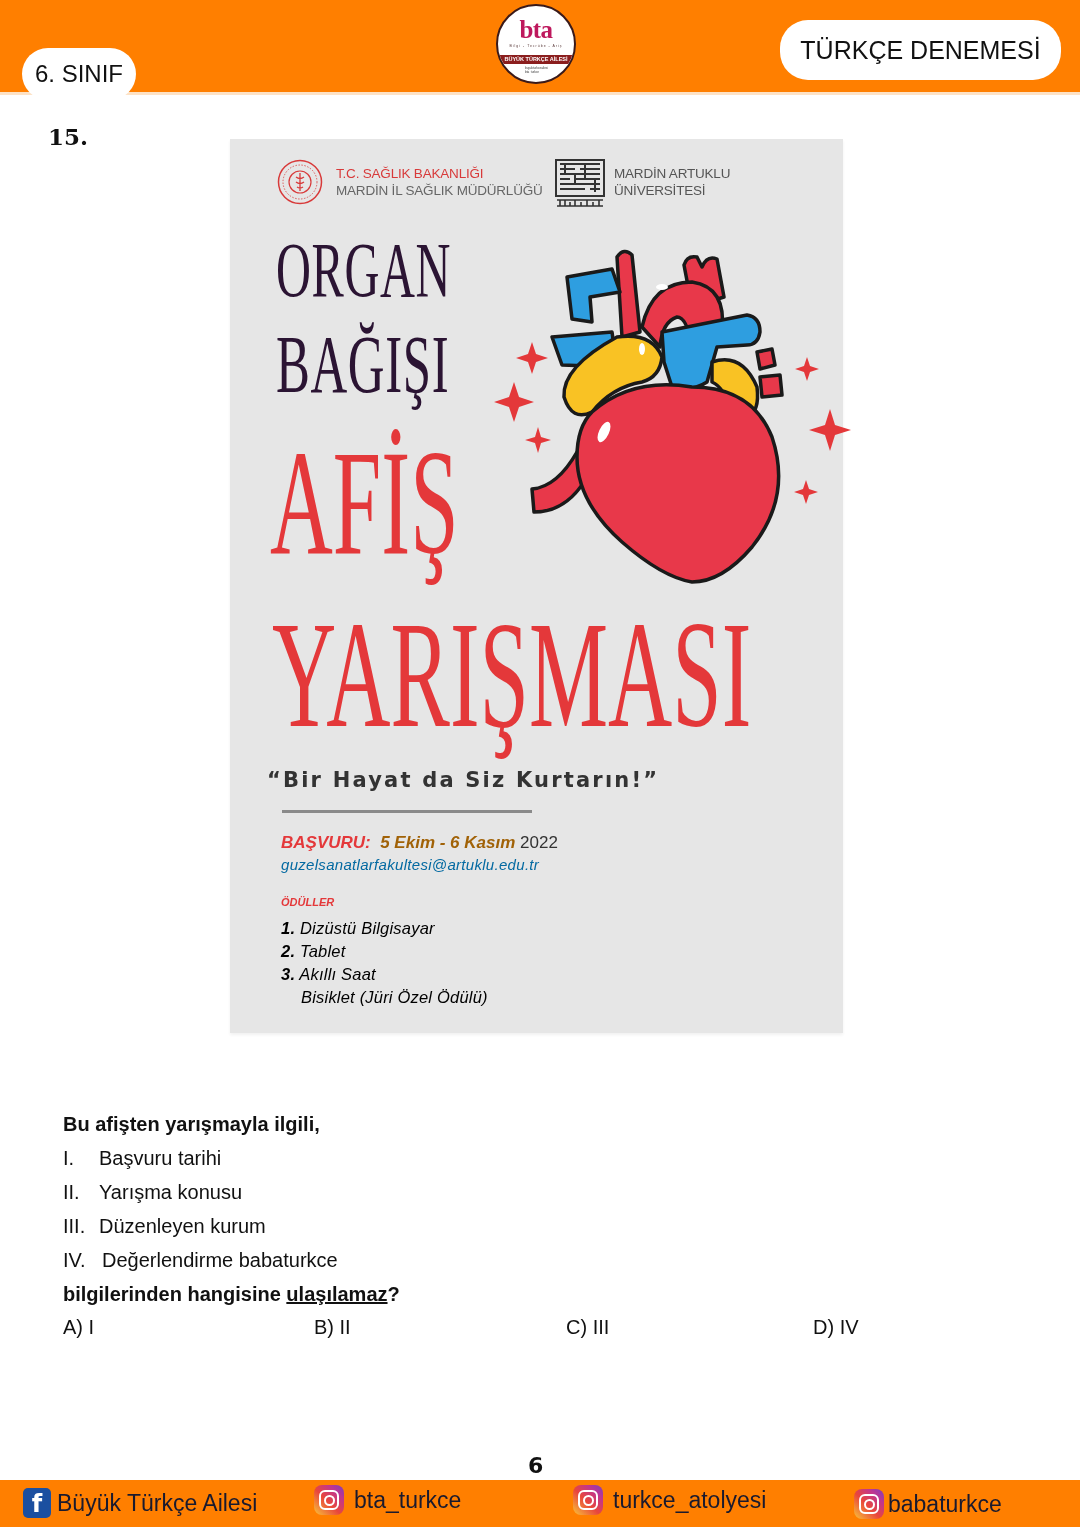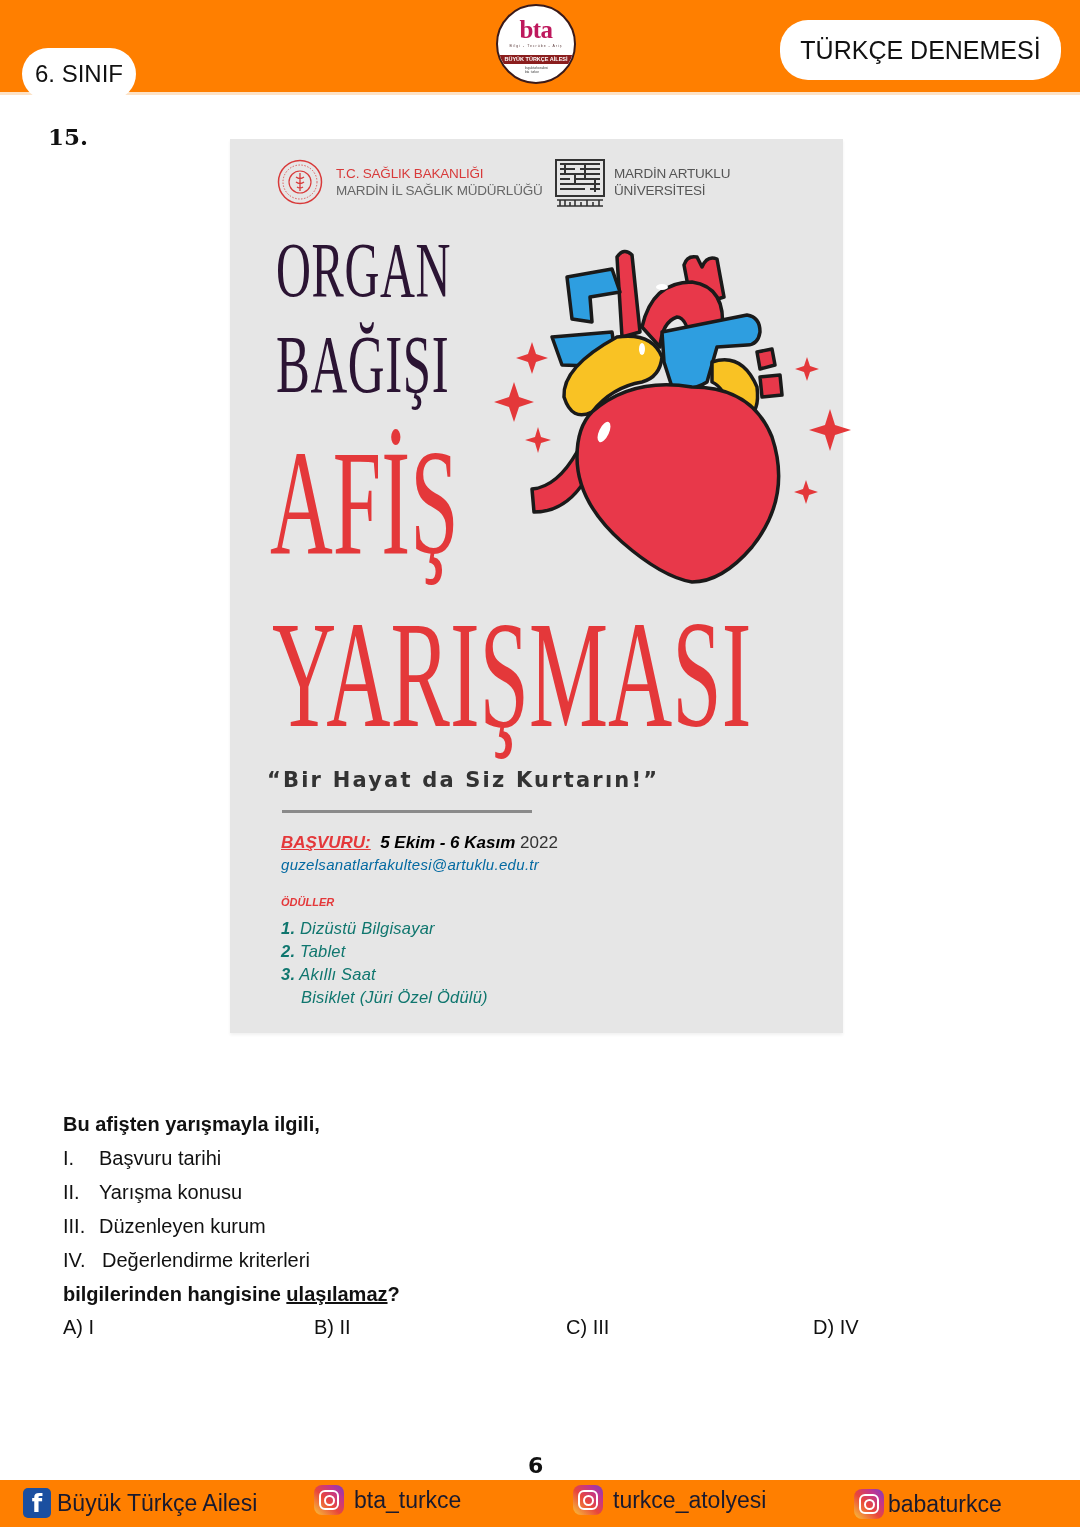--- a/index.html
+++ b/index.html
@@ -26,26 +26,26 @@
 
   .t-organ{position:absolute;left:46px;top:92px;font-family:"Liberation Serif",serif;font-size:78px;color:#2b1433;line-height:1;transform:scaleX(0.62);transform-origin:left top;letter-spacing:1px;}
   .t-bagisi{position:absolute;left:46px;top:185px;font-family:"Liberation Serif",serif;font-size:82px;color:#2b1433;line-height:1;transform:scaleX(0.62);transform-origin:left top;letter-spacing:1px;}
   .t-afis{position:absolute;left:40px;top:288px;font-family:"Liberation Serif",serif;font-size:150px;color:#e4383a;line-height:1;transform:scaleX(0.58);transform-origin:left top;}
   .t-yarisma{position:absolute;left:42px;top:460px;font-family:"Liberation Serif",serif;font-size:152px;color:#e4383a;line-height:1;transform:scaleX(0.585);transform-origin:left top;}
   .heart{position:absolute;left:262px;top:98px;width:380px;height:370px;}
 
   .slogan{position:absolute;left:37px;top:629px;font-family:"DejaVu Sans",sans-serif;font-weight:bold;font-size:21px;color:#333;letter-spacing:2.2px;}
   .divider{position:absolute;left:52px;top:671px;width:250px;height:3px;background:#8a8a8a;}
   .basvuru{position:absolute;left:51px;top:694px;font-size:17px;color:#333;font-family:"Liberation Sans",sans-serif;}
-  .basvuru-label{color:#e4383a;font-weight:bold;font-style:italic;text-decoration:underline;}
-  .basvuru-date{font-weight:bold;font-style:italic;color:#000000;}
+  .basvuru-label{color:#e4383a;font-weight:bold;font-style:italic;}
+  .basvuru-date{font-weight:bold;font-style:italic;color:#a16207;}
   .basvuru-year{color:#333;}
   .email{position:absolute;left:51px;top:717px;font-size:15px;color:#0369a1;font-style:italic;letter-spacing:0.3px;}
   .odul-h{position:absolute;left:51px;top:757px;font-size:11px;color:#e4383a;font-weight:bold;font-style:italic;}
-  .odul-item{position:absolute;left:51px;font-size:16.5px;color:#0f766e;font-style:italic;letter-spacing:0.2px;}
+  .odul-item{position:absolute;left:51px;font-size:16.5px;color:#000000;font-style:italic;letter-spacing:0.2px;}
   .odul-item b{font-weight:bold;}
 
   .q-text{position:absolute;left:63px;font-family:"Liberation Sans",sans-serif;font-size:20px;color:#111;}
   .q-bold{font-weight:bold;}
   .q-under{text-decoration:underline;}
   .roman{display:inline-block;width:36px;}
   .opt{position:absolute;top:1316px;font-size:20px;color:#111;}
 
   .pagenum{position:absolute;left:528px;top:1453px;font-family:"DejaVu Sans",sans-serif;font-weight:bold;font-size:22px;color:#111;}
   .footer{position:absolute;left:0;top:1480px;width:1080px;height:47px;background:#ff7f00;}
@@ -141,21 +141,21 @@
   <div class="odul-item" style="top:780px"><b>1.</b> <span>Dizüstü Bilgisayar</span></div>
   <div class="odul-item" style="top:803px"><b>2.</b> <span>Tablet</span></div>
   <div class="odul-item" style="top:826px"><b>3.</b> <span>Akıllı Saat</span></div>
   <div class="odul-item" style="top:849px;left:71px"><span>Bisiklet (Jüri Özel Ödülü)</span></div>
 </div>
 
 <div class="q-text q-bold" style="top:1113px">Bu afişten  yarışmayla ilgili,</div>
 <div class="q-text" style="top:1147px"><span class="roman">I.</span><span>Başvuru tarihi</span></div>
 <div class="q-text" style="top:1181px"><span class="roman">II.</span><span>Yarışma konusu</span></div>
 <div class="q-text" style="top:1215px"><span class="roman">III.</span><span>Düzenleyen kurum</span></div>
-<div class="q-text" style="top:1249px"><span class="roman" style="width:39px">IV.</span><span>Değerlendirme kriterleri</span></div>
+<div class="q-text" style="top:1249px"><span class="roman" style="width:39px">IV.</span><span>Değerlendirme babaturkce</span></div>
 <div class="q-text q-bold" style="top:1283px"><span>bilgilerinden hangisine </span><span class="q-under">ulaşılamaz</span><span>?</span></div>
 
 <div class="opt" style="left:63px">A) I</div>
 <div class="opt" style="left:314px">B) II</div>
 <div class="opt" style="left:566px">C) III</div>
 <div class="opt" style="left:813px">D) IV</div>
 
 <div class="pagenum">6</div>
 
 <div class="footer">

